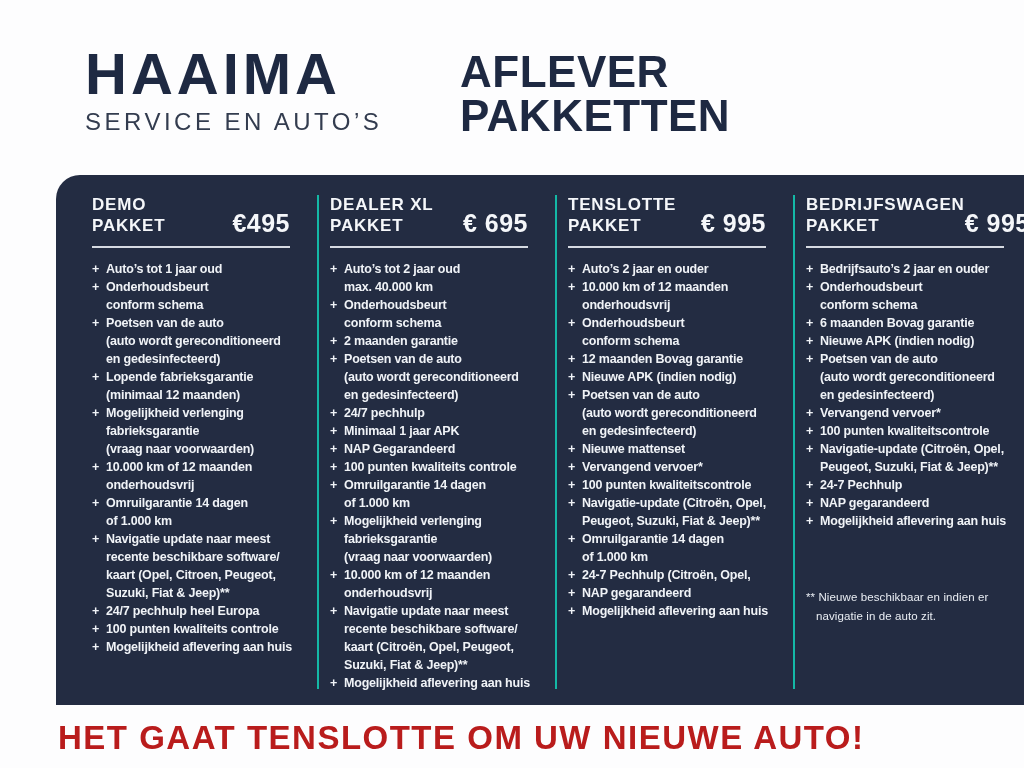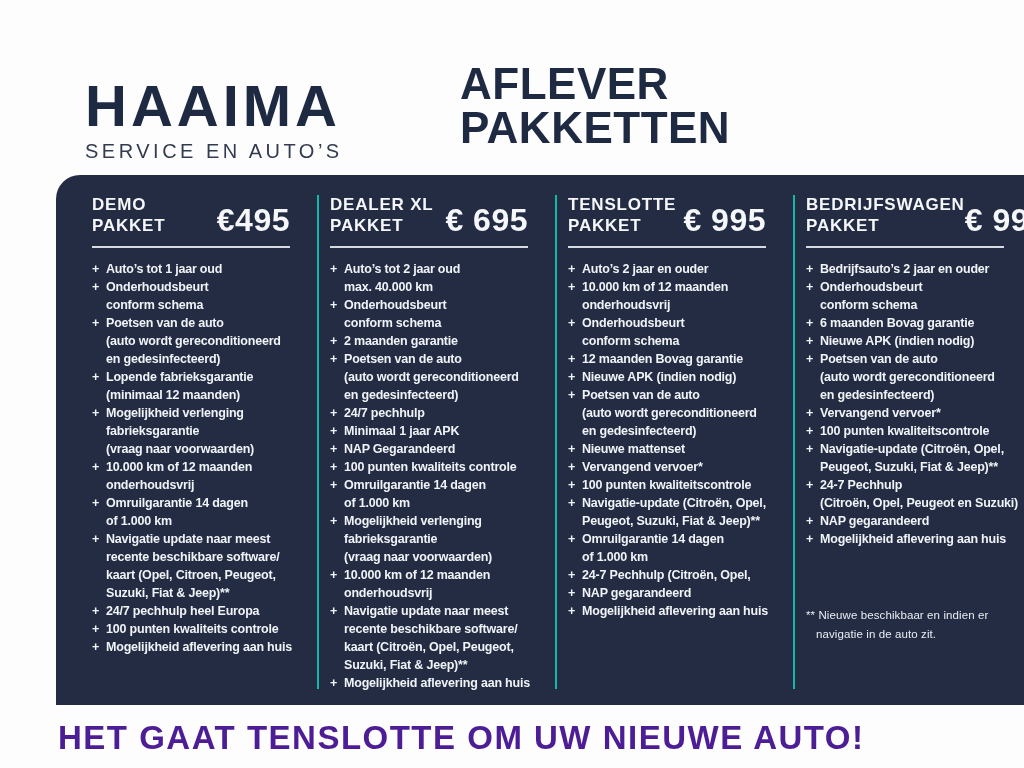--- a/index.html
+++ b/index.html
@@ -5,31 +5,31 @@
   * { margin: 0; padding: 0; box-sizing: border-box; }
   html, body {
     width: 1024px; height: 768px;
     overflow: hidden;
     background: #fdfdfe;
     font-family: "Liberation Sans", sans-serif;
   }
   .page { position: relative; width: 1024px; height: 768px; }
 
   
-  .logo { position: absolute; left: 85px; top: 45px; margin-top: 32px; }
+  .logo { position: absolute; left: 85px; top: 45px; }
   .logo-title {
     font-size: 58px; font-weight: 700; letter-spacing: 4px;
     color: #1e2942; line-height: 1;
   }
   .logo-subtitle {
-    font-size: 20px; font-weight: 400; letter-spacing: 3.5px;
+    font-size: 24px; font-weight: 400; letter-spacing: 3.5px;
     color: #333c4f; margin-top: 5px;
   }
   .page-title {
-    position: absolute; left: 460px; top: 62px;
+    position: absolute; left: 460px; top: 50px;
     font-size: 44px; font-weight: 700; color: #1e2942;
     line-height: 1.0; letter-spacing: 0.5px;
   }
 
   
   .panel {
     position: absolute; left: 56px; top: 175px;
     width: 968px; height: 530px;
     background: #232c42;
     border-radius: 24px 0 0 0;
@@ -46,21 +46,21 @@
   .pkg-head {
     display: flex; align-items: flex-end; padding-right: 10px;
   }
   .pkg-name { color: #f5f7fa; }
   .pkg-name-line {
     font-size: 17px; font-weight: 700; letter-spacing: 0.8px;
     line-height: 1.22; white-space: nowrap;
   }
   .pkg-price {
     margin-left: auto; color: #f5f7fa;
-    font-size: 32px; font-weight: 700; letter-spacing: 0.5px;
+    font-size: 25px; font-weight: 700; letter-spacing: 0.5px;
     line-height: 1; white-space: nowrap;
   }
   .pkg-rule {
     border: none; border-top: 2px solid #d6dae2;
     margin: 10px 10px 12px 0;
   }
 
   .pkg-items { }
   .pkg-item { display: flex; }
   .pkg-item .marker {
@@ -80,21 +80,21 @@
     display: block; color: #e9edf3;
     font-size: 11.5px; font-weight: 400; letter-spacing: 0.1px;
     line-height: 1.6; white-space: nowrap;
   }
   .footnote-line.cont { padding-left: 10px; }
 
   
   .footer-headline {
     position: absolute; left: 58px; top: 719px;
     font-size: 33px; font-weight: 700; letter-spacing: 1.5px;
-    color: #4c1d95; white-space: nowrap;
+    color: #b91c1c; white-space: nowrap;
   }
 </style>
 </head>
 <body>
 
 <div class="page">
 
   <div class="logo">
     <div class="logo-title">HAAIMA</div>
     <div class="logo-subtitle">SERVICE EN AUTO’S</div>
@@ -457,21 +457,20 @@
             <span class="marker">+</span>
             <div class="lines">
               <span class="item-line">Navigatie-update (Citroën, Opel,</span>
               <span class="item-line">Peugeot, Suzuki, Fiat &amp; Jeep)**</span>
             </div>
           </div>
           <div class="pkg-item">
             <span class="marker">+</span>
             <div class="lines">
               <span class="item-line">24-7 Pechhulp</span>
-              <span class="item-line">(Citroën, Opel, Peugeot en Suzuki)</span>
             </div>
           </div>
           <div class="pkg-item">
             <span class="marker">+</span>
             <div class="lines">
               <span class="item-line">NAP gegarandeerd</span>
             </div>
           </div>
           <div class="pkg-item">
             <span class="marker">+</span>

